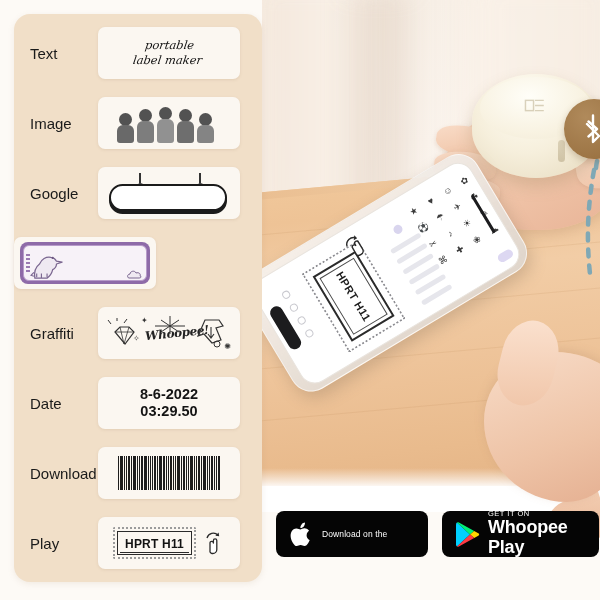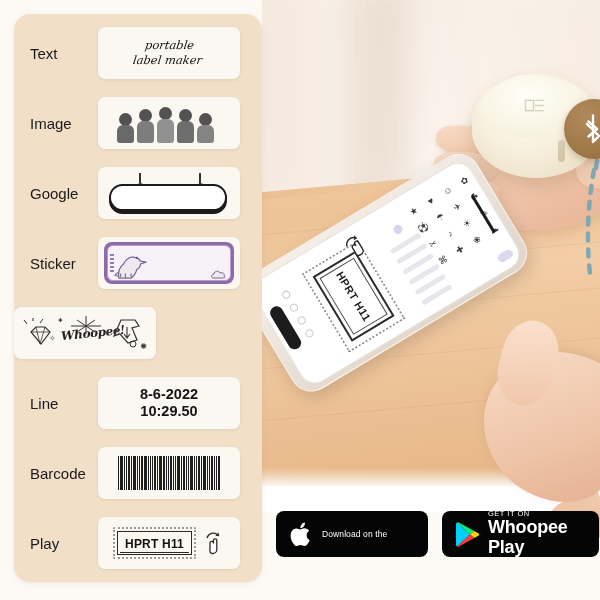--- a/index.html
+++ b/index.html
@@ -341,40 +341,40 @@
           <div class="str" style="left:30px;"></div>
           <div class="str" style="left:90px;"></div>
           <div class="ring" style="left:27.5px;"></div>
           <div class="ring" style="left:87.5px;"></div>
           <div class="bubble-body"></div>
         </div>
       </div>
     </div>
 
     <div class="row" style="top:218px;">
-      <div class="rlabel">Sticker</div>
       <div class="card">
         <div class="sticker">
           <div class="sticker-in">
             <div class="striper"></div>
             <svg class="dino" viewBox="0 0 40 34">
               <path d="M6 32 c-1-7 1-12 5-15 c2-5 7-8 12-7 c3 .4 5 2 6 4 l6 1 l-6 2 c0 3-2 5-4 6 c-1 4-3 7-6 9z" fill="#efe9f2" stroke="#7a6690" stroke-width="1.3" stroke-linejoin="round"></path>
               <circle cx="25" cy="10.5" r="1.1" fill="#6b5680"></circle>
               <path d="M8 31 v-4 M13 32 v-5 M19 31 v-4" stroke="#7a6690" stroke-width="1.2"></path>
               <path d="M5 26 l-3 3 l3 1" fill="none" stroke="#7a6690" stroke-width="1.2"></path>
             </svg>
             <svg style="position:absolute;right:3px;bottom:1px;width:16px;height:11px;" viewBox="0 0 16 11">
               <path d="M2 10 c-2 0-2-4 1-4 c0-3 5-4 6-1 c3-1 5 1 4 3 c2 .5 1 2-1 2z" fill="#efe9f2" stroke="#7a6690" stroke-width="1"></path>
             </svg>
           </div>
         </div>
       </div>
     </div>
 
     <div class="row" style="top:288px;">
+      <div class="rlabel">Graffiti</div>
       <div class="card">
         <div class="graffiti">
           <svg style="position:absolute;left:2px;top:4px;" width="34" height="32" viewBox="0 0 34 32">
             <path d="M8 14 l5-5 h9 l5 5 l-9 12z" fill="none" stroke="#333" stroke-width="1.2"></path>
             <path d="M8 14 h19 M13 9 l4 17 M22 9 l-5 17" stroke="#333" stroke-width=".8"></path>
             <path d="M4 6 l-3-4 M10 3 l0-3 M17 5 l3-4" stroke="#333" stroke-width="1"></path>
           </svg>
           <span class="spark" style="left:36px;top:2px;">✦</span>
           <span class="spark" style="left:28px;top:20px;">✧</span>
           <svg style="position:absolute;left:44px;top:0px;" width="42" height="22" viewBox="0 0 42 22">
@@ -385,31 +385,31 @@
             <path d="M10 3 l14 0 l4 6 l-7 2 l5 12 l-9 3 l-8-9 l-6 2z" fill="none" stroke="#333" stroke-width="1.2"></path>
             <path d="M16 10 v10 M13 17 l3 4 l3-4" stroke="#333" stroke-width="1.1" fill="none"></path>
             <circle cx="22" cy="27" r="3" fill="none" stroke="#333" stroke-width="1"></circle>
           </svg>
           <span class="spark" style="right:2px;bottom:1px;">✺</span>
         </div>
       </div>
     </div>
 
     <div class="row" style="top:358px;">
-      <div class="rlabel">Line</div>
+      <div class="rlabel">Date</div>
       <div class="card">
         <div class="date">
           <div>8-6-2022</div>
-          <div>10:29.50</div>
+          <div>03:29.50</div>
         </div>
       </div>
     </div>
 
     <div class="row" style="top:428px;">
-      <div class="rlabel">Barcode</div>
+      <div class="rlabel">Download</div>
       <div class="card">
         <div class="bars" id="barcodeBars">
             <i style="width: 1px;"></i>
             <i style="width: 3px;"></i>
             <i style="width: 1px;"></i>
             <i style="width: 1px;"></i>
             <i style="width: 2px;"></i>
             <i style="width: 1px;"></i>
             <i style="width: 3px;"></i>
             <i style="width: 1px;"></i>

